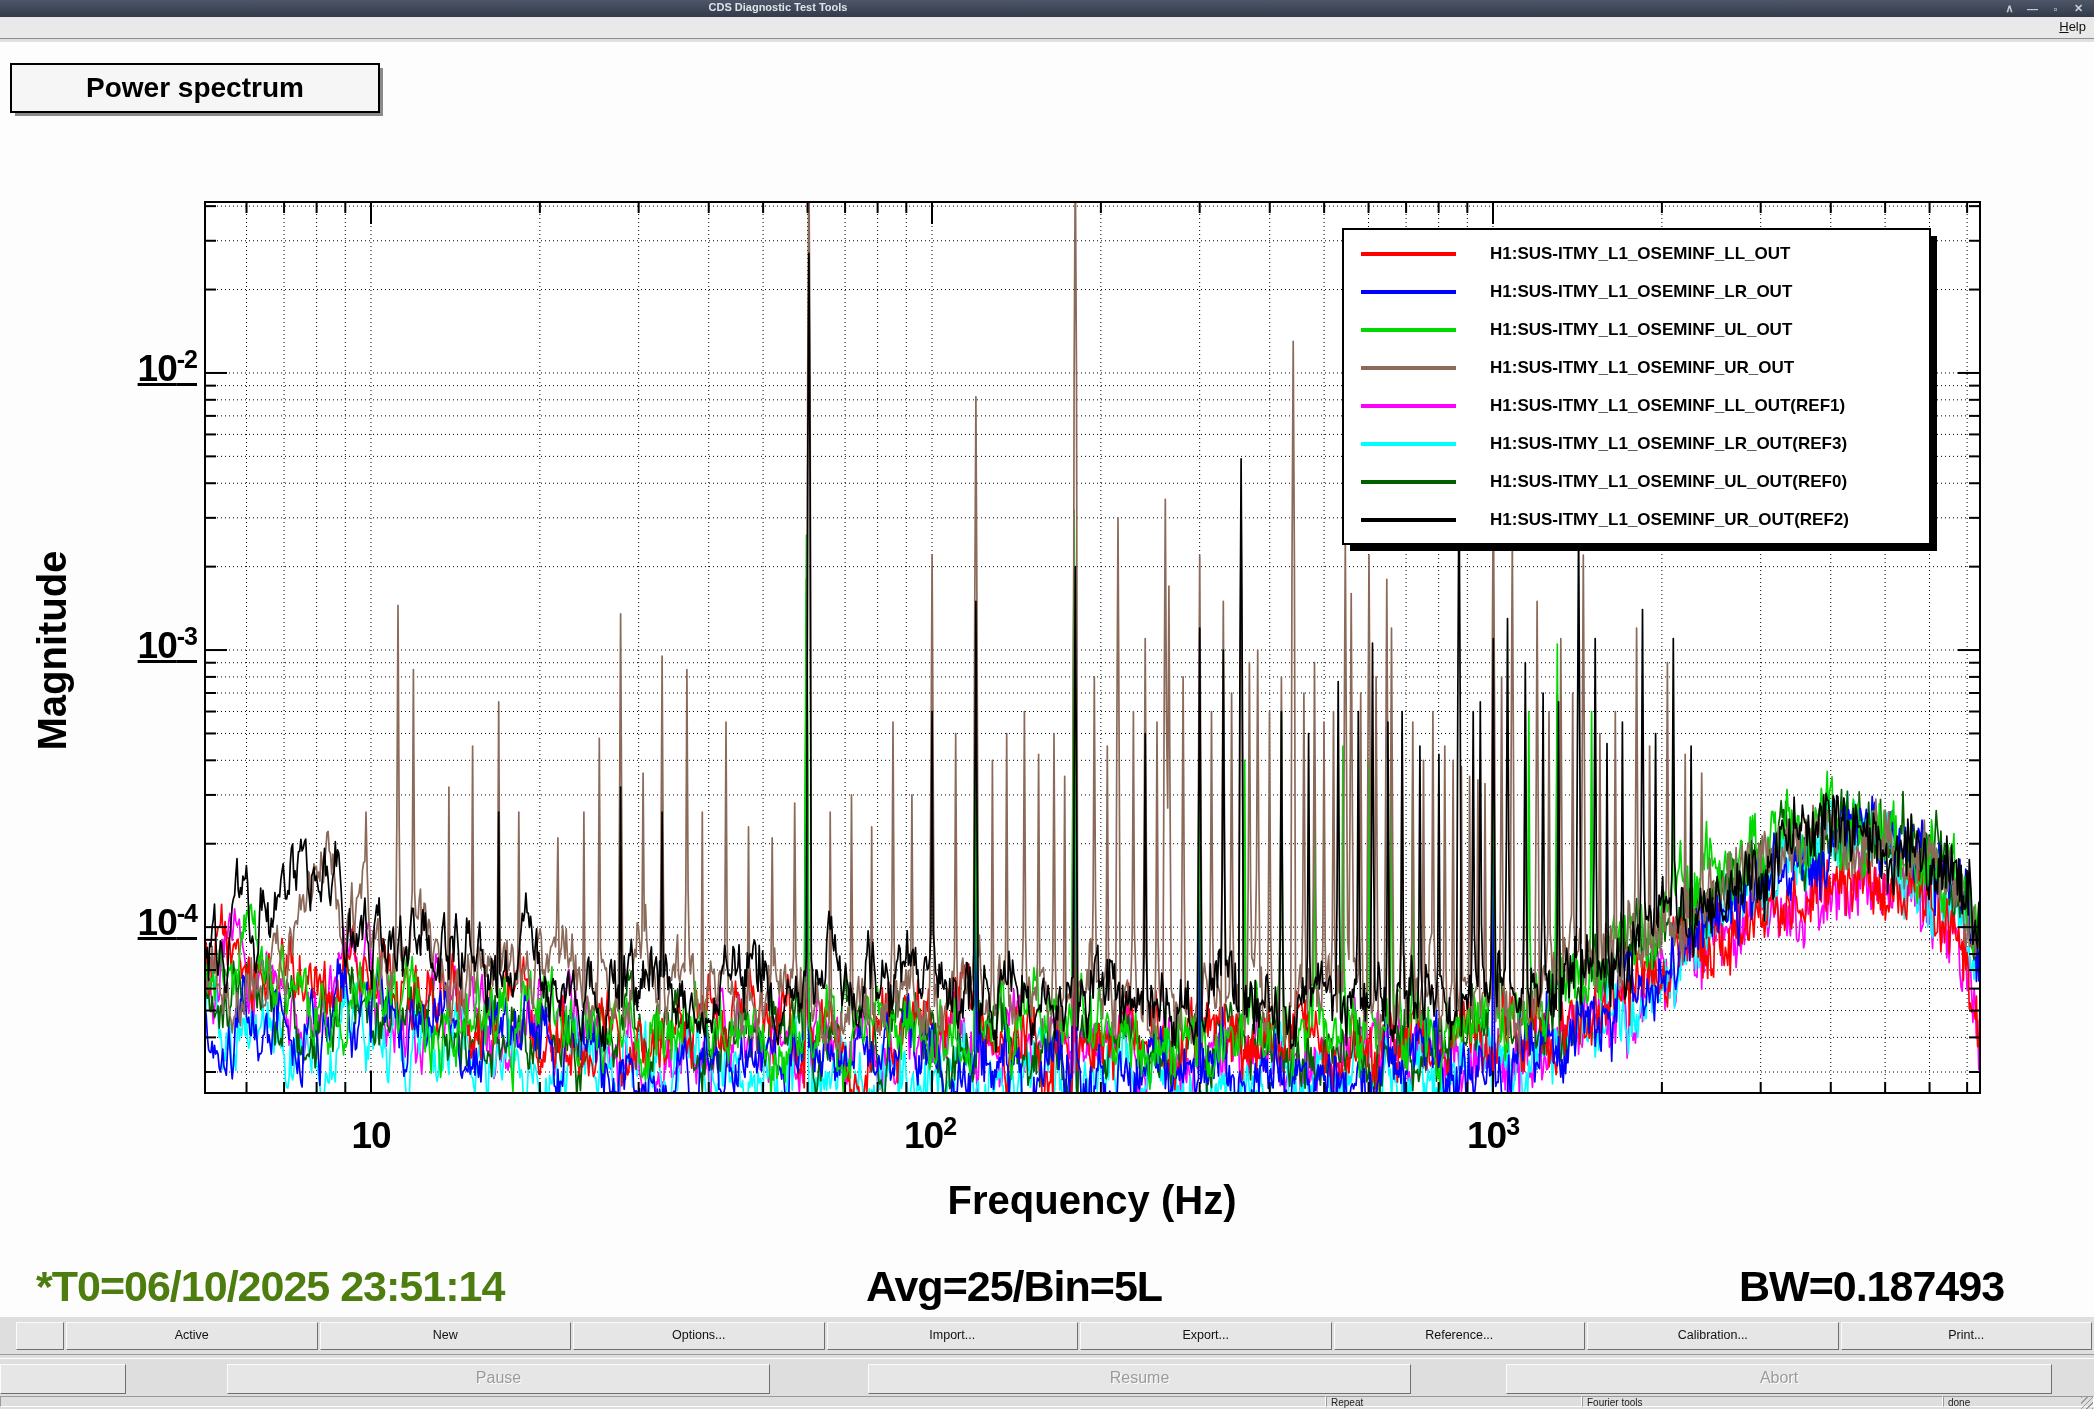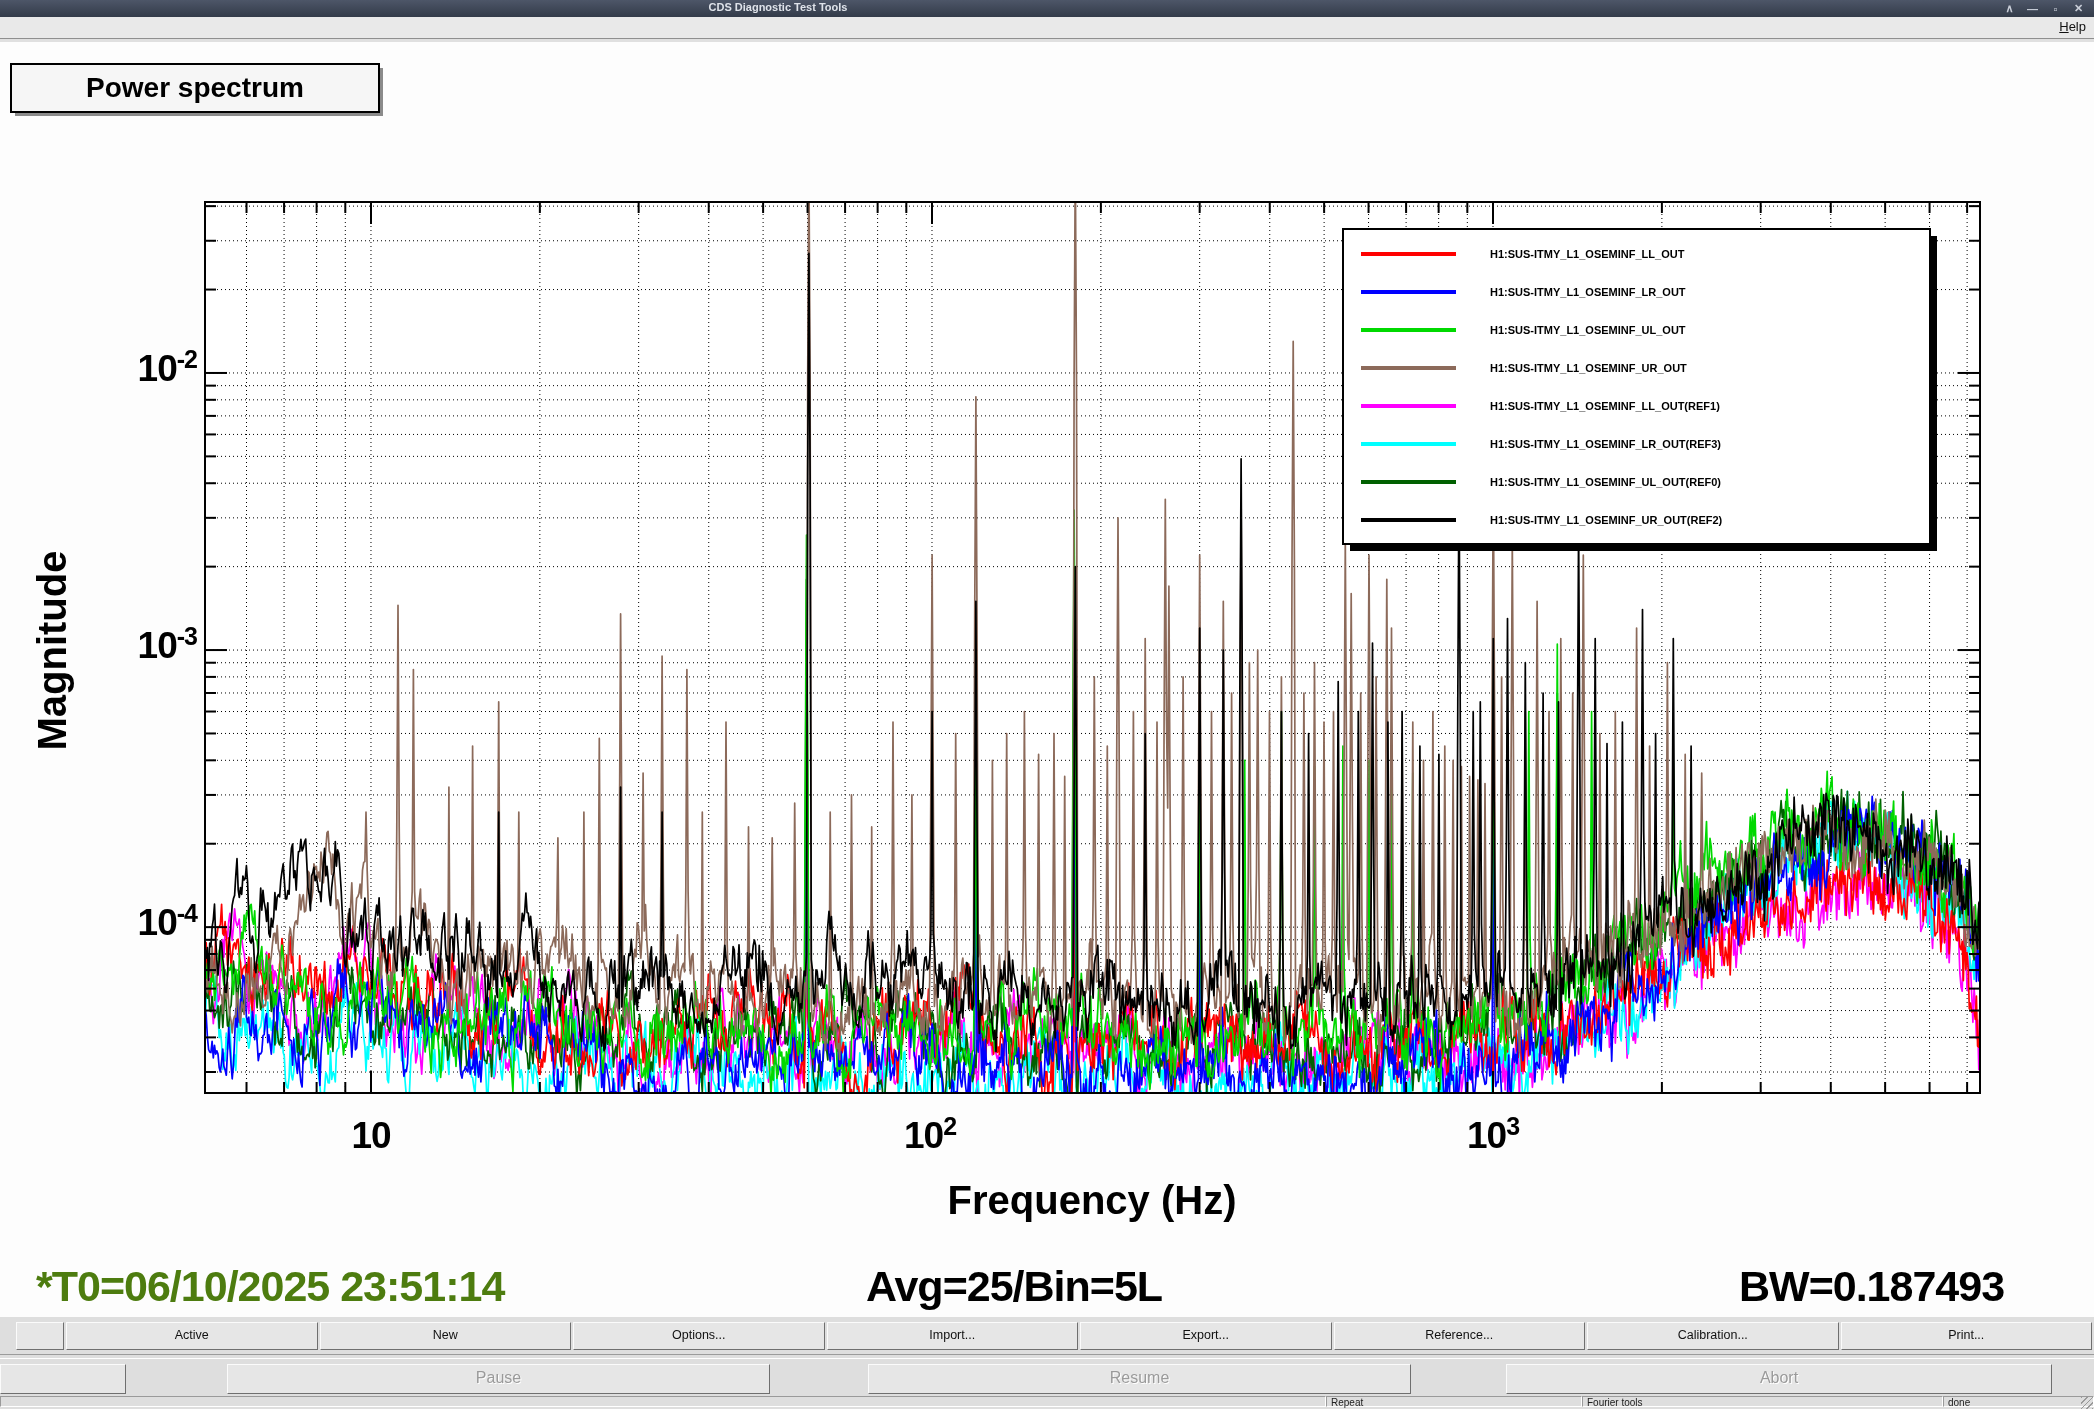--- a/index.html
+++ b/index.html
@@ -16,30 +16,30 @@
   .menu-help .accel{text-decoration:underline;}
   .groove{position:absolute;left:0;top:38px;width:2094px;height:3px;
     border-top:1px solid #8f8f8f;border-bottom:1px solid #ffffff;background:#e0e0e0;}
   .canvas{position:absolute;left:0;top:42px;width:2094px;height:1275px;background:#fdfdfd;}
   .plot-title-box{position:absolute;left:10px;top:21px;width:366px;height:46px;
     background:#f6f6f6;border:2px solid #000;box-shadow:4px 4px 0 -1px rgba(0,0,0,0.45);
     font-size:28px;font-weight:bold;color:#000;text-align:center;line-height:46px;}
   #chart-svg{position:absolute;left:0;top:-42px;width:2094px;height:1409px;}
   .tick-label{position:absolute;font-weight:bold;color:#000;font-size:37px;letter-spacing:-1px;}
   .tick-label sup{font-size:25px;}
-  .ylab{width:140px;text-align:right;}
+  .ylab{width:140px;text-align:right;text-decoration:underline;}
   .xlab{width:100px;text-align:center;}
   .axis-title{position:absolute;font-weight:bold;color:#000;font-size:40px;}
   .axis-title-y{left:-168px;top:586px;width:440px;text-align:center;transform:rotate(-90deg);}
   .axis-title-x{left:842px;top:1136px;width:500px;text-align:center;}
   .legend{position:absolute;left:1342px;top:186px;width:585px;height:308px;background:#fff;
     border:2px solid #000;box-shadow:7px 7px 0 -1px #000;padding-top:5px;box-sizing:content-box;}
   .legend-row{height:38px;display:flex;align-items:center;}
   .legend-sample{width:95px;height:4px;margin-left:17px;flex:none;}
-  .legend-label{margin-left:34px;font-size:11px;font-weight:bold;color:#000;white-space:nowrap;}
+  .legend-label{margin-left:34px;font-size:17px;font-weight:bold;color:#000;white-space:nowrap;}
   .footer-text{position:absolute;top:1220px;font-size:43px;font-weight:bold;
     letter-spacing:-1px;color:#000;white-space:nowrap;}
   .bottom-chrome{position:absolute;left:0;top:1317px;width:2094px;height:92px;background:#dedede;}
   .toolbar-row1{position:absolute;left:0;top:5px;width:2094px;height:26px;display:flex;padding-left:16px;box-sizing:border-box;}
   .tb-btn{background:#e6e6e6;border-top:1px solid #fbfbfb;border-left:1px solid #fbfbfb;
     border-right:1px solid #6f6f6f;border-bottom:1px solid #6f6f6f;
     font-family:"Liberation Sans",sans-serif;font-size:12.5px;color:#111;
     height:26px;text-align:center;line-height:24px;cursor:default;}
   .tb-stub{width:46px;flex:none;margin-right:2px;}
   .tb-main{flex:1;margin-right:2px;}

